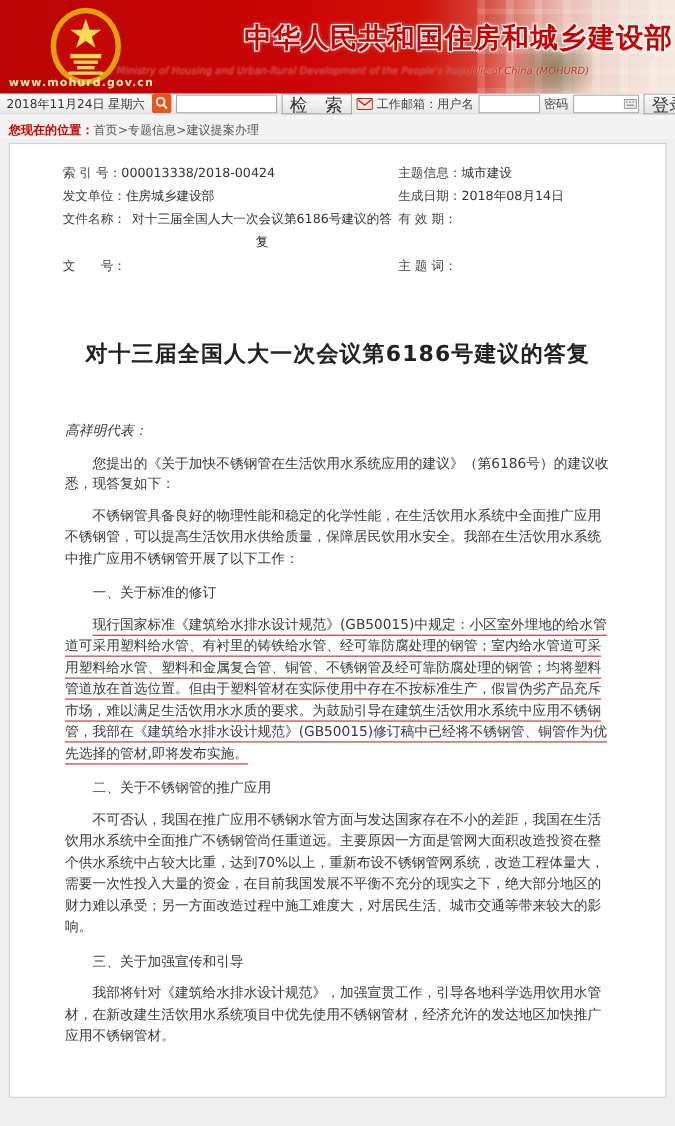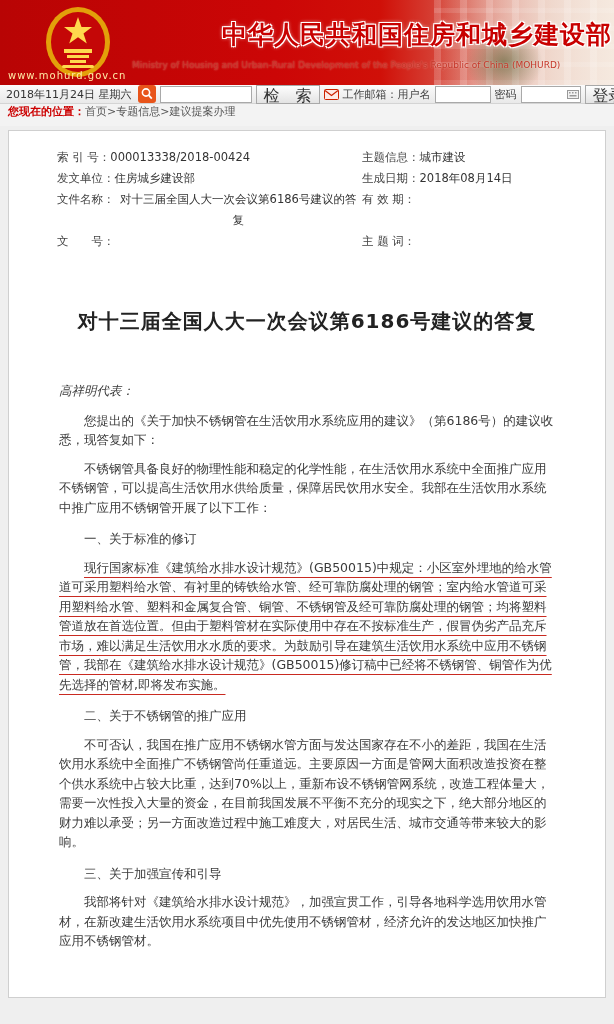--- a/index.html
+++ b/index.html
@@ -16,31 +16,32 @@
   .banner-photo {
     position:absolute; right:0; top:0; width:180px; height:100%;
     background:
       radial-gradient(ellipse 55px 48px at 70px 62px, rgba(70,90,40,.55), rgba(70,90,40,0) 70%),
       repeating-linear-gradient(90deg, rgba(255,255,255,.18) 0 7px, rgba(0,0,0,0) 7px 26px),
       repeating-linear-gradient(0deg, rgba(255,255,255,.12) 0 5px, rgba(0,0,0,0) 5px 18px),
       linear-gradient(90deg, rgba(240,220,210,0) 0%, rgba(240,222,212,.55) 45%, rgba(246,234,224,.85) 100%);
   }
   .emblem { position:absolute; left:44px; top:5px; width:68px; height:74px; }
   .site-url {
-    position:absolute; left:8px; bottom:4px; font-size:10px; font-weight:normal;
+    position:absolute; left:8px; bottom:4px; font-size:10px; font-weight:bold;
     color:#ffeba6; letter-spacing:1px;
   }
   .banner-title {
     position:absolute; left:222px; top:18px; font-size:25px; font-weight:bold;
     color:#c80000; letter-spacing:1px; white-space:nowrap;
     text-shadow:-1px -1px 0 #fff,1px -1px 0 #fff,-1px 1px 0 #fff,1px 1px 0 #fff,0 0 4px rgba(255,255,255,.9);
   }
   .banner-subtitle {
-    position:absolute; left:132px; top:60px; font-size:9px; color:#c53527; white-space:nowrap;
+    position:absolute; left:106px; top:60px; font-size:9px; color:#c53527; white-space:nowrap;
     text-shadow:0 0 2px rgba(255,255,255,.5);
+    font-style:italic;
   }
   
   .toolbar {
     height:19px; display:flex; align-items:center; gap:4px; padding:0 6px;
     background:linear-gradient(#fbfbfb,#e9e9e9);
     border-bottom:1px solid #d4d4d4; font-size:11px; color:#333; white-space:nowrap;
   }
   .tb-date { margin-right:2px; }
   .ico { display:inline-flex; align-items:center; justify-content:center; flex:none; }
   .tb-input {
@@ -50,21 +51,21 @@
   .user-input { width:56px; }
   .pwd-wrap { position:relative; display:inline-flex; align-items:center; }
   .pwd-input { width:60px; padding-right:16px; }
   .kbd-icon { position:absolute; right:2px; top:4px; }
   .tb-btn {
     height:19px; font-size:16px; border:1px solid #a9a9a9; cursor:pointer;
     background:linear-gradient(#fdfdfd,#e3e3e3); color:#333; padding:0 7px;
   }
   .tb-label { color:#444; }
   
-  .breadcrumb { height:22px; display:flex; align-items:flex-start; padding:0 8px; font-size:11px; color:#555; background:#f3f3f3; }
+  .breadcrumb { height:22px; display:flex; align-items:flex-end; padding:0 8px; font-size:11px; color:#555; background:#f3f3f3; }
   .crumb-label { color:#cc0000; font-weight:bold; }
   
   .doc {
     margin:4px 8px 10px; background:#fff; border:1px solid #cfcfcf; min-height:868px;
     padding:16px 0 26px;
   }
   .meta { padding:0 10px 0 48px; font-size:11.5px; color:#333;text-align:center; }
   .meta-row { display:flex; line-height:21px; }
   .meta-cell-l { width:305px; display:flex; }
   .meta-cell-r { flex:1; display:flex; }

